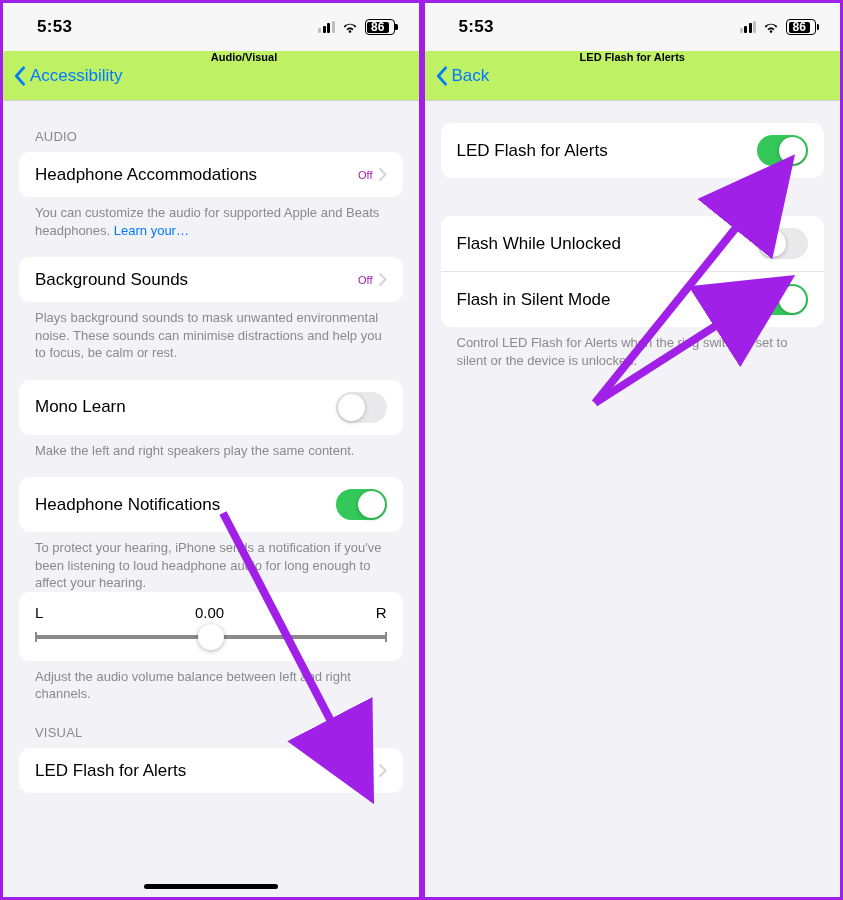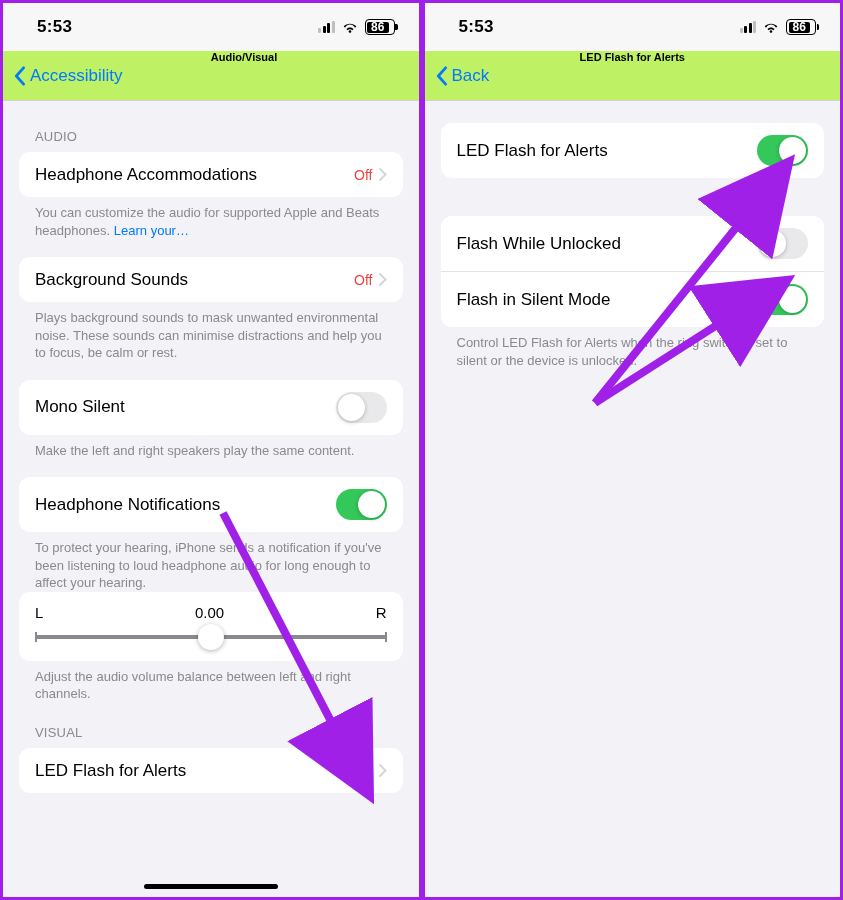--- a/index.html
+++ b/index.html
@@ -65,21 +65,21 @@
     .cell {
       background: #fff; border-radius: 11px; padding: 12px 16px;
       display: flex; align-items: center; justify-content: space-between;
       min-height: 45px; cursor: pointer;
     }
     .cell-group { background: #fff; border-radius: 11px; overflow: hidden; }
     .cell-group .cell { border-radius: 0; }
     .cell-group .cell + .cell { border-top: 0.5px solid #e3e3e7; }
     .cell-label { font-size: 17px; color: #000; }
     .cell-value { display: flex; align-items: center; gap: 6px; }
-    .cell-value-text { font-size: 14px; color: #ef4444; }
+    .cell-value-text { font-size: 11px; color: #a21caf; }
     .chevron-right { width: 8px; height: 13px; opacity: 0.35; }
     .footer-text { font-size: 13px; color: #8a8a8e; padding: 7px 16px 0 16px; line-height: 1.35; }
     .footer-link { color: #007aff; cursor: pointer; }
     .toggle {
       width: 51px; height: 31px; border-radius: 31px; background: #e9e9eb;
       position: relative; cursor: pointer; transition: background 0.2s;
     }
     .toggle.on { background: #34c759; }
     .toggle-knob {
       position: absolute; width: 27px; height: 27px; background: #fff; border-radius: 50%;
@@ -166,21 +166,21 @@
         <span class="cell-value-text">Off</span>
         <svg class="chevron-right" viewBox="0 0 8 13">
             <path d="M1 1l5.5 5.5L1 12" stroke="#8a8a8e" stroke-width="2" fill="none" stroke-linecap="round"></path>
           </svg>
       </div>
     </div>
     <div class="footer-text">Plays background sounds to mask unwanted environmental noise. These sounds can minimise distractions and help you to focus, be calm or rest.</div>
 
     <div style="height:18px"></div>
     <div class="cell">
-      <span class="cell-label">Mono Silent</span>
+      <span class="cell-label">Mono Learn</span>
       <div class="toggle">
           <div class="toggle-knob"></div>
         </div>
     </div>
     <div class="footer-text">Make the left and right speakers play the same content.</div>
 
     <div style="height:18px"></div>
     <div class="cell">
       <span class="cell-label">Headphone Notifications</span>
       <div class="toggle on">

